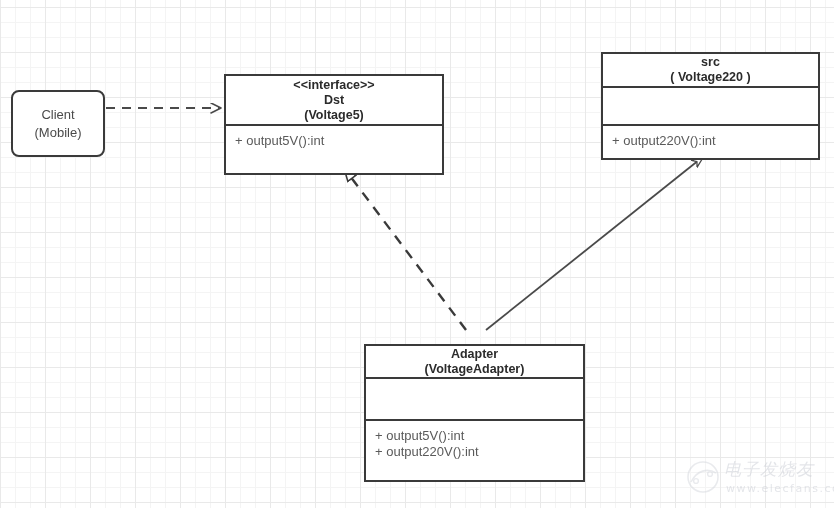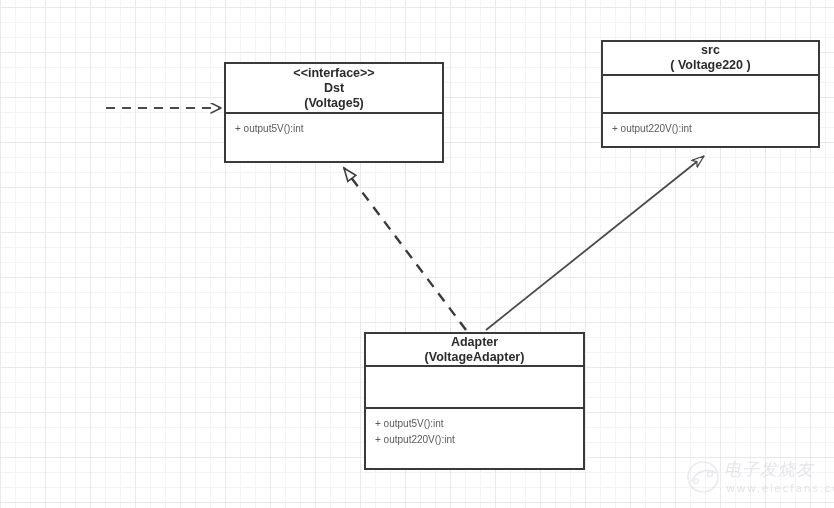--- a/index.html
+++ b/index.html
@@ -23,20 +23,21 @@
     background-position: 0px 7px, 0px 7px, 0px 7px, 0px 7px;
     font-family: "Liberation Sans", sans-serif;
   }
 
   
   .node {
     position: absolute;
     box-sizing: border-box;
     background: #ffffff;
     border: 2px solid #3a3a3a;
+    margin-top: 12px;
   }
   .node.rounded {
     border-radius: 8px;
   }
   .compartment {
     box-sizing: border-box;
     width: 100%;
   }
   .compartment + .compartment {
     border-top: 2px solid #3a3a3a;
@@ -56,21 +57,21 @@
   .hdr.plain {
     font-weight: normal;
     color: #4a4a4a;
     font-size: 13px;
     line-height: 18px;
     height: 100%;
   }
   .members {
     padding: 7px 9px 4px 9px;
     color: #5a5a5a;
-    font-size: 10px;
+    font-size: 13px;
     line-height: 16px;
     text-align: left;
   }
   .member-line { white-space: pre; }
   .empty-compartment { }
 
   
   #node-client   { left: 11px;  top: 78px;  width: 94px;  height: 67px; }
   #node-dst      { left: 224px; top: 62px;  width: 220px; height: 101px; }
   #node-src      { left: 601px; top: 40px;  width: 219px; height: 108px; }
@@ -155,20 +156,26 @@
      Dst : dashed dependency --&gt;
     <line x1="106" y1="108" x2="221" y2="108" stroke="#4a4a4a" stroke-width="2" stroke-dasharray="9 7" marker-end="url(#openArrow)"></line>
 
      Dst : dashed realization with hollow triangle --&gt;
     <line x1="466" y1="330" x2="344" y2="168" stroke="#3a3a3a" stroke-width="2.4" stroke-dasharray="10 8" marker-end="url(#hollowTriangle)"></line>
 
      src : solid association --&gt;
     <line x1="486" y1="330" x2="704" y2="156" stroke="#4a4a4a" stroke-width="1.8" marker-end="url(#thinArrow)"></line>
   </svg>
 
+  <div id="node-client" class="node rounded">
+    <div class="compartment hdr plain">
+      <div>Client</div>
+      <div>(Mobile)</div>
+    </div>
+  </div>
 
   <div id="node-dst" class="node">
     <div class="compartment hdr c-head">
       <div>&lt;&lt;interface&gt;&gt;</div>
       <div>Dst</div>
       <div>(Voltage5)</div>
     </div>
     <div class="compartment members c-body">
       <div class="member-line">+ output5V():int</div>
     </div>

